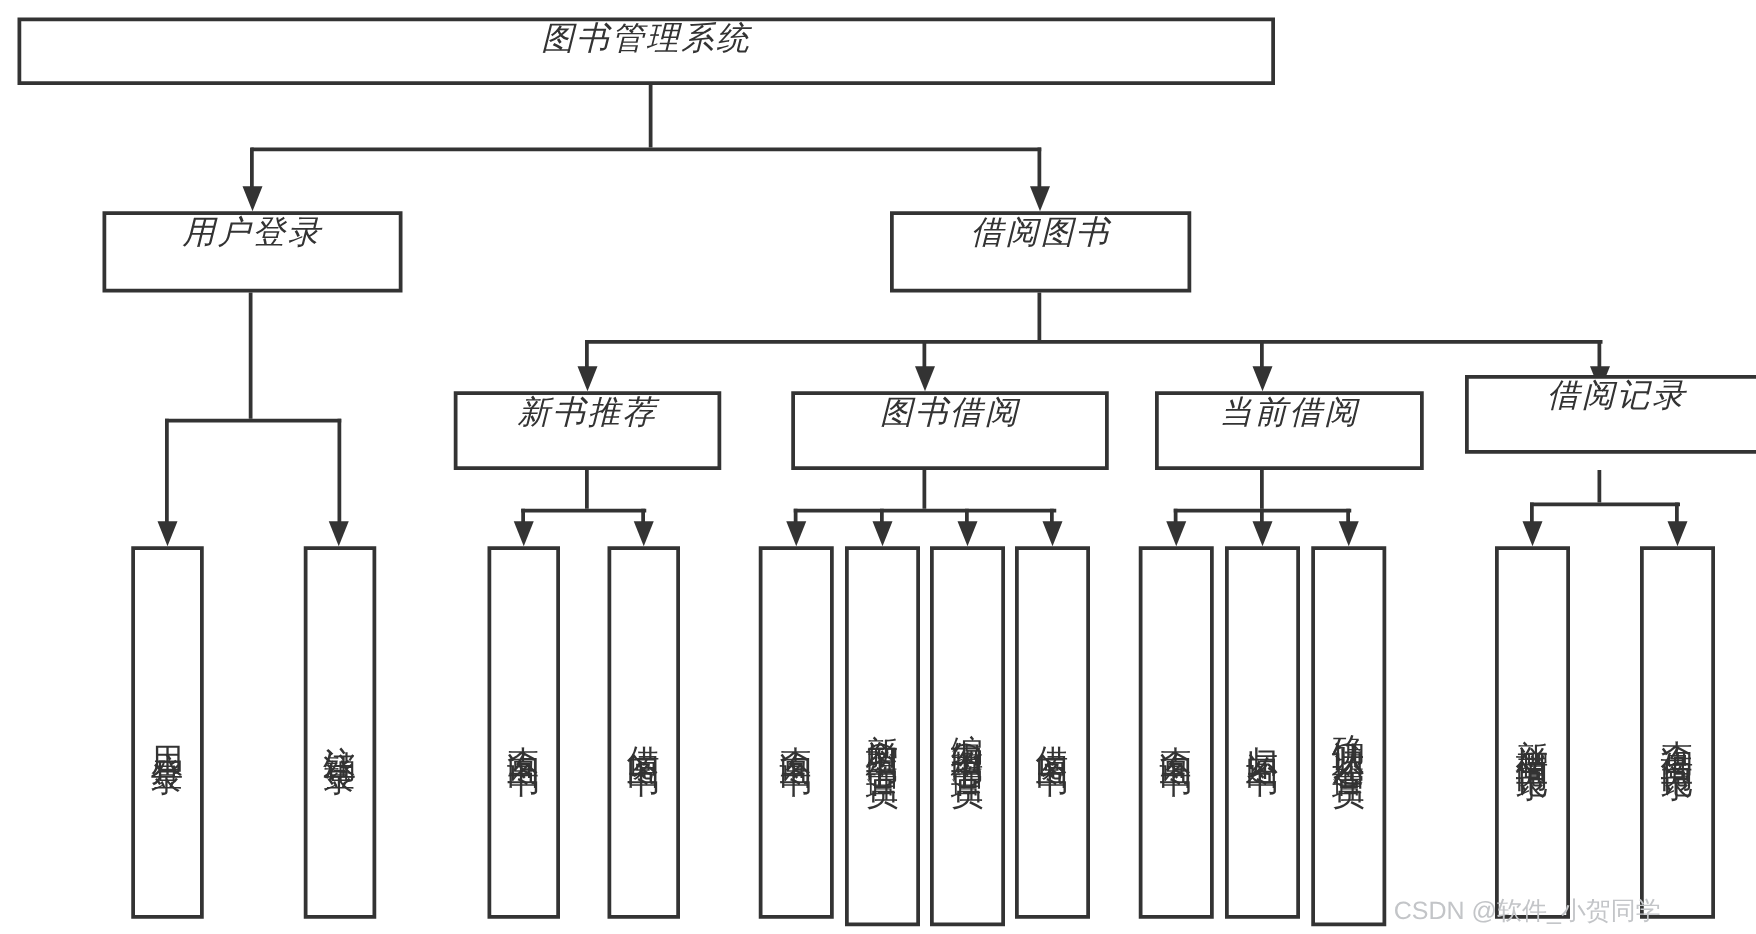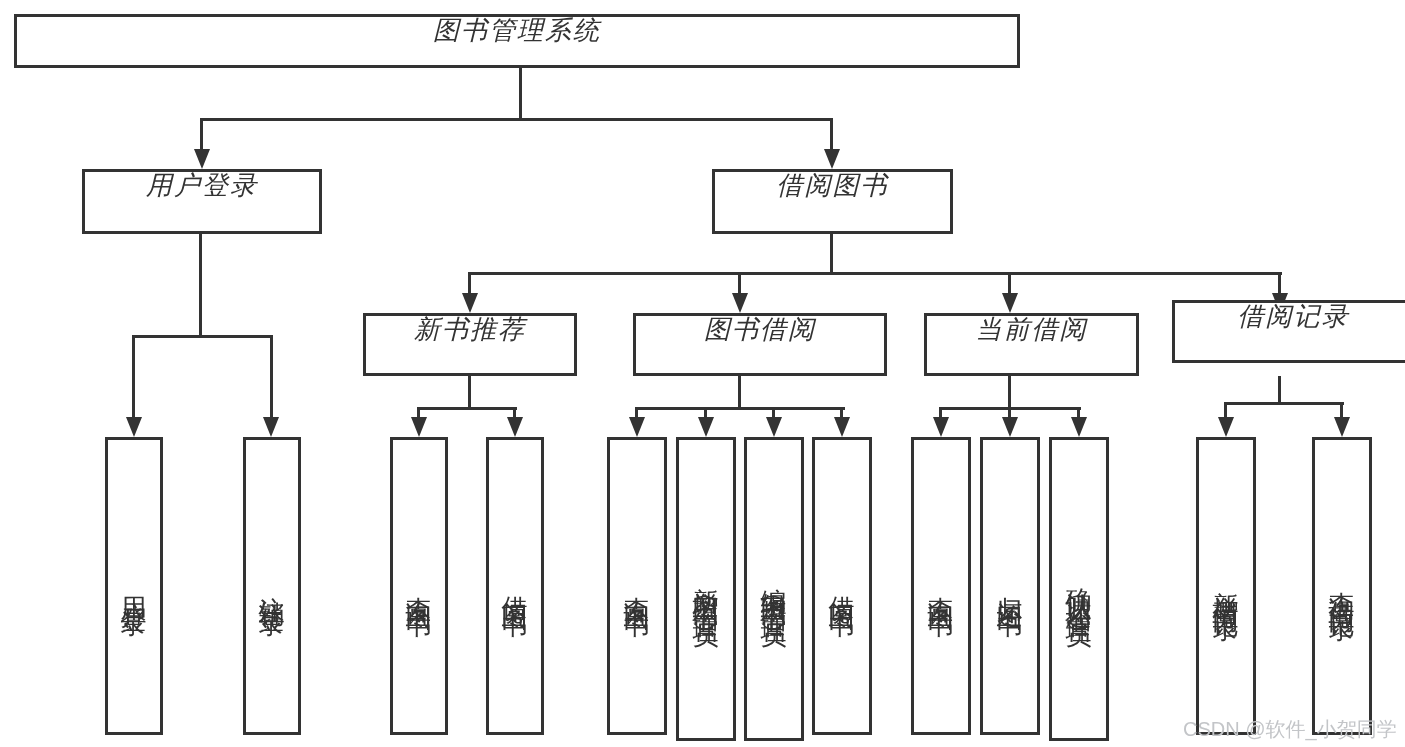--- a/index.html
+++ b/index.html
@@ -29,21 +29,21 @@
   }
   .hline,.vline{position:absolute;background:var(--line);}
   .hline{height:3px;}
   .vline{width:3px;}
   .arrow{
     position:absolute;width:0;height:0;
     border-left:8px solid transparent;border-right:8px solid transparent;
     border-top:20px solid var(--line);
   }
   .watermark{
-    position:absolute;left:1183px;top:716px;font-size:20px;line-height:1.3;
+    position:absolute;left:1115px;top:716px;font-size:20px;line-height:1.3;
     color:var(--watermark);white-space:nowrap;z-index:5;
   }
 </style>
 </head>
 <body>
 
 <div class="stage">
 
   <div class="box" style="left:14px;top:14px;width:1006px;height:54px;">
     <span>图书管理系统</span>

